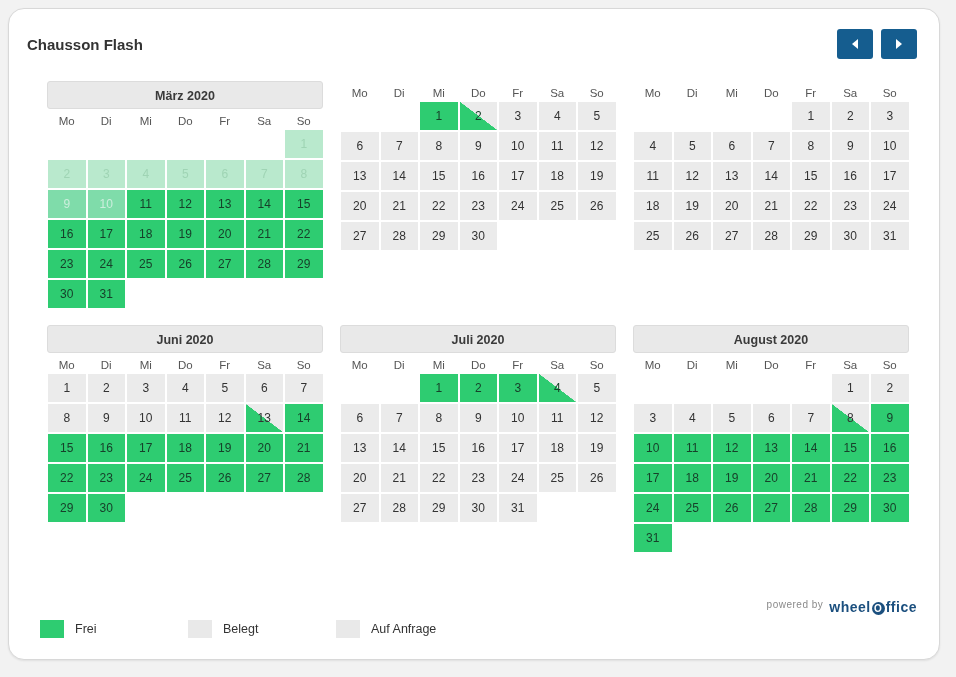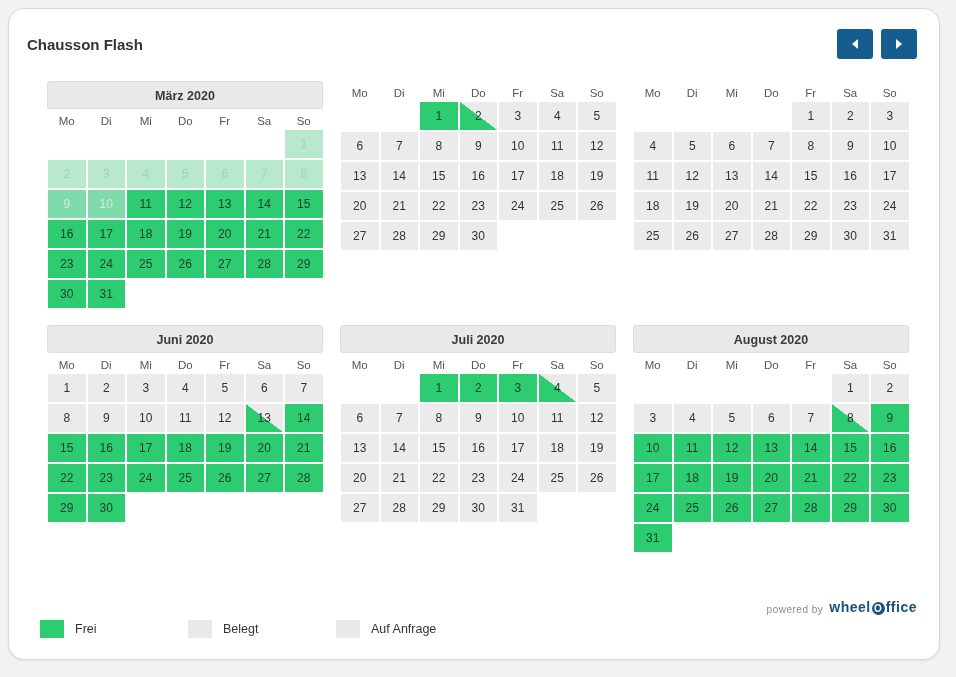--- a/index.html
+++ b/index.html
@@ -186,21 +186,21 @@
     border: 1px solid #ffffff;
   }
   .sw-free { background: #2ecc71; }
   .sw-grey { background: #e9e9e9; }
 
   .powered {
     position: absolute;
     right: 22px;
     bottom: 44px;
     display: flex;
-    align-items: flex-end;
+    align-items: flex-start;
     font-size: 10px;
     color: #8a8a8a;
     letter-spacing: 0.5px;
   }
   .powered .brand {
     margin-left: 6px;
     font-size: 14px;
     color: #1b4f7e;
     font-weight: bold;
   }

